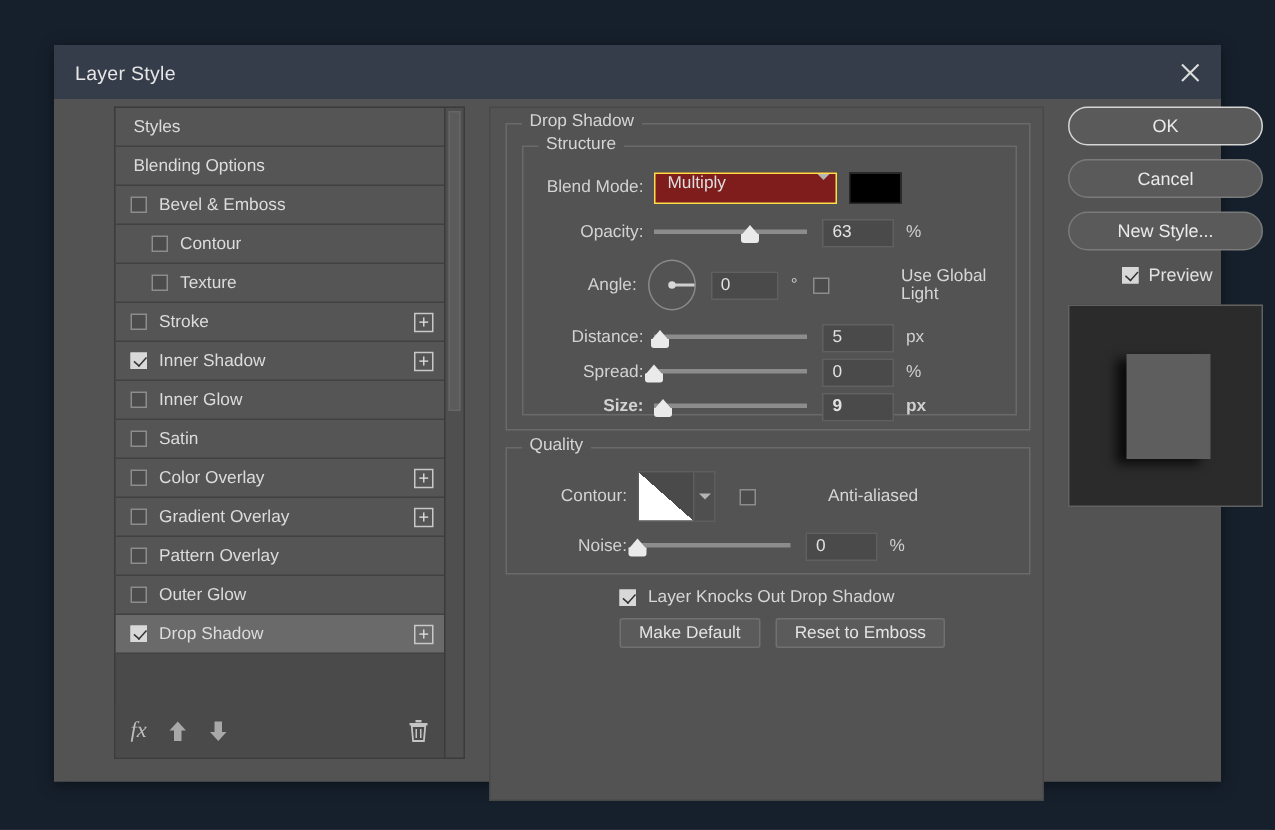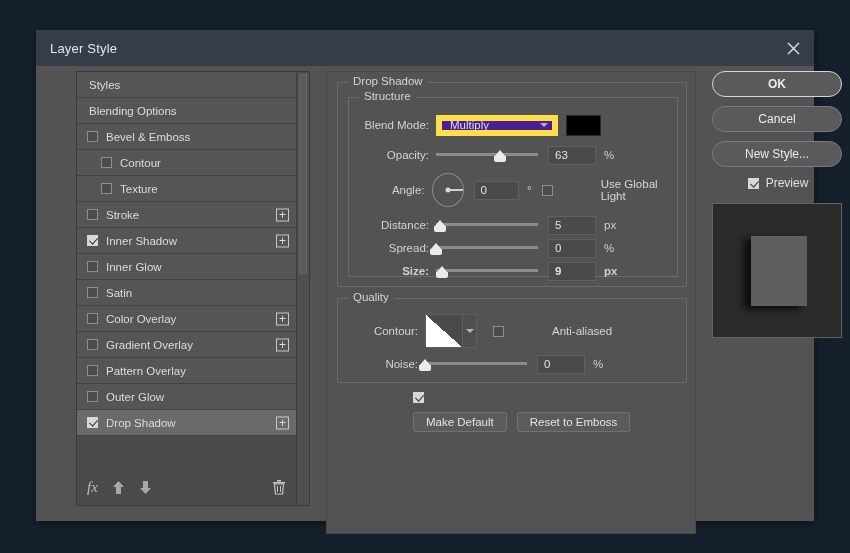--- a/index.html
+++ b/index.html
@@ -170,25 +170,25 @@
   .rowlabel {
     color: #d2d2d2; font-size: 11.5px;
     text-align: right;
     width: 74px;
     margin-right: 7px;
     white-space: nowrap;
   }
 
   .select {
     width: 122px; height: 21px;
-    background: #4c1d95;
-    border: 6px solid #fde047;
+    background: #7f1d1d;
+    border: 1px solid #fde047;
     color: #dedede;
     font-size: 11.5px;
-    display: flex; align-items: center;
+    display: flex; 
     padding: 0 4px 0 8px;
     cursor: pointer;
     position: relative;
   }
   .select .caret {
     margin-left: auto;
     width: 0; height: 0;
     border-left: 4px solid transparent;
     border-right: 4px solid transparent;
     border-top: 4px solid #b4b4b4;
@@ -344,21 +344,21 @@
     width: 130px; height: 26px;
     background: #5a5a5a;
     border: 1px solid #7a7a7a;
     border-radius: 13px;
     color: #eaeaea;
     font-size: 12px;
     display: flex; align-items: center; justify-content: center;
     margin-bottom: 9px;
     cursor: pointer;
   }
-  .big-btn.primary { border-color: #d6d6d6; font-weight: bold; }
+  .big-btn.primary { border-color: #d6d6d6; }
   .preview-cb {
     display: flex; align-items: center; justify-content: center;
     color: #e0e0e0; font-size: 12px;
     margin-top: 2px;
     cursor: pointer;
     text-align: right;
   }
   .preview-cb .cb { margin-right: 7px; }
 
   .preview-box {
@@ -608,20 +608,21 @@
           <div class="track"></div>
           <div class="knob" id="knob-noise" style="left: 0px;"></div>
         </div>
         <div class="numbox">0</div>
         <span class="unit">%</span>
       </div>
     </div>
 
     <div class="knockout-row">
       <span class="cb checked" id="cb-knockout"></span>
+      <span>Layer Knocks Out Drop Shadow</span>
     </div>
 
     <div class="defaults-row">
       <div class="small-btn">Make Default</div>
       <div class="small-btn">Reset to Emboss</div>
     </div>
   </div>
 
   <div class="right-panel">
     <div class="big-btn primary">OK</div>

